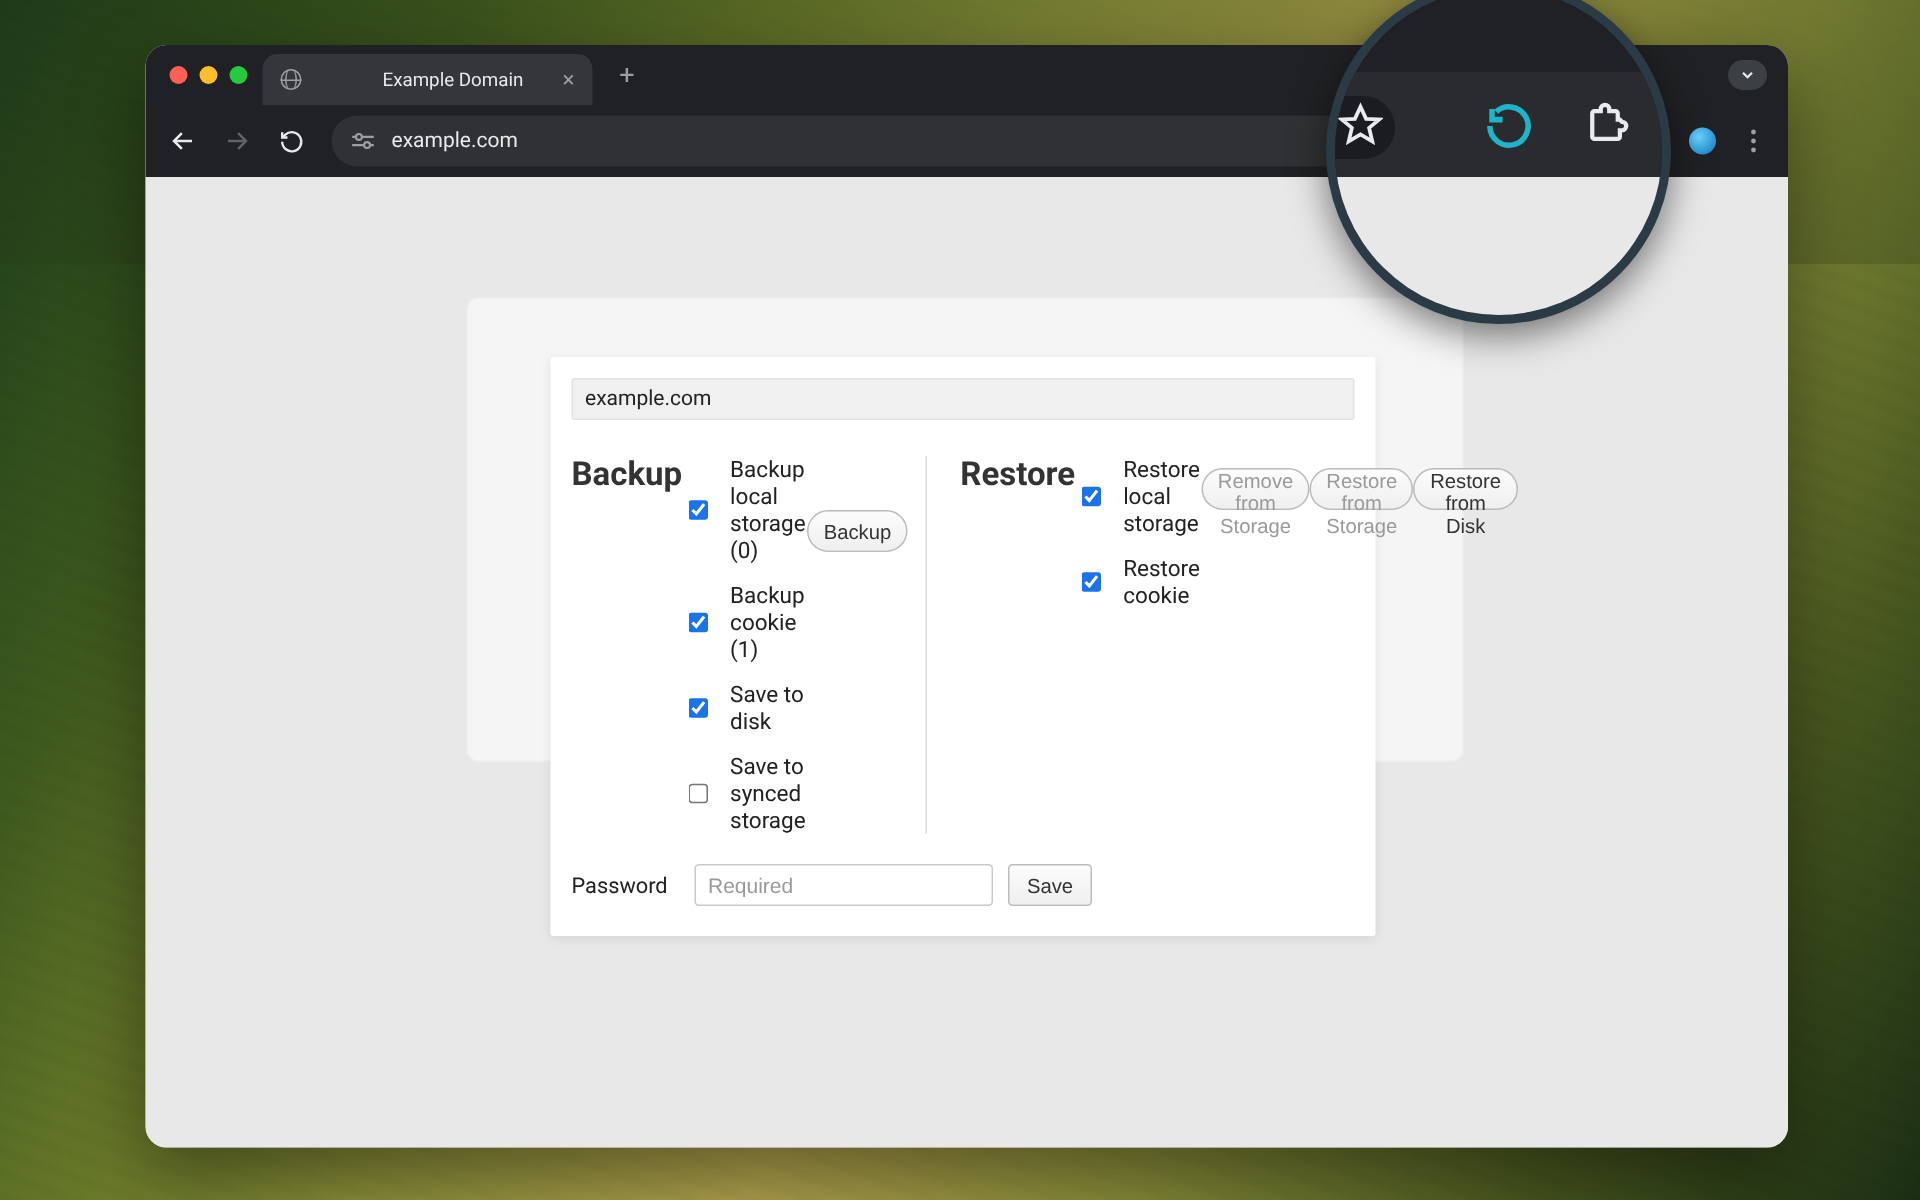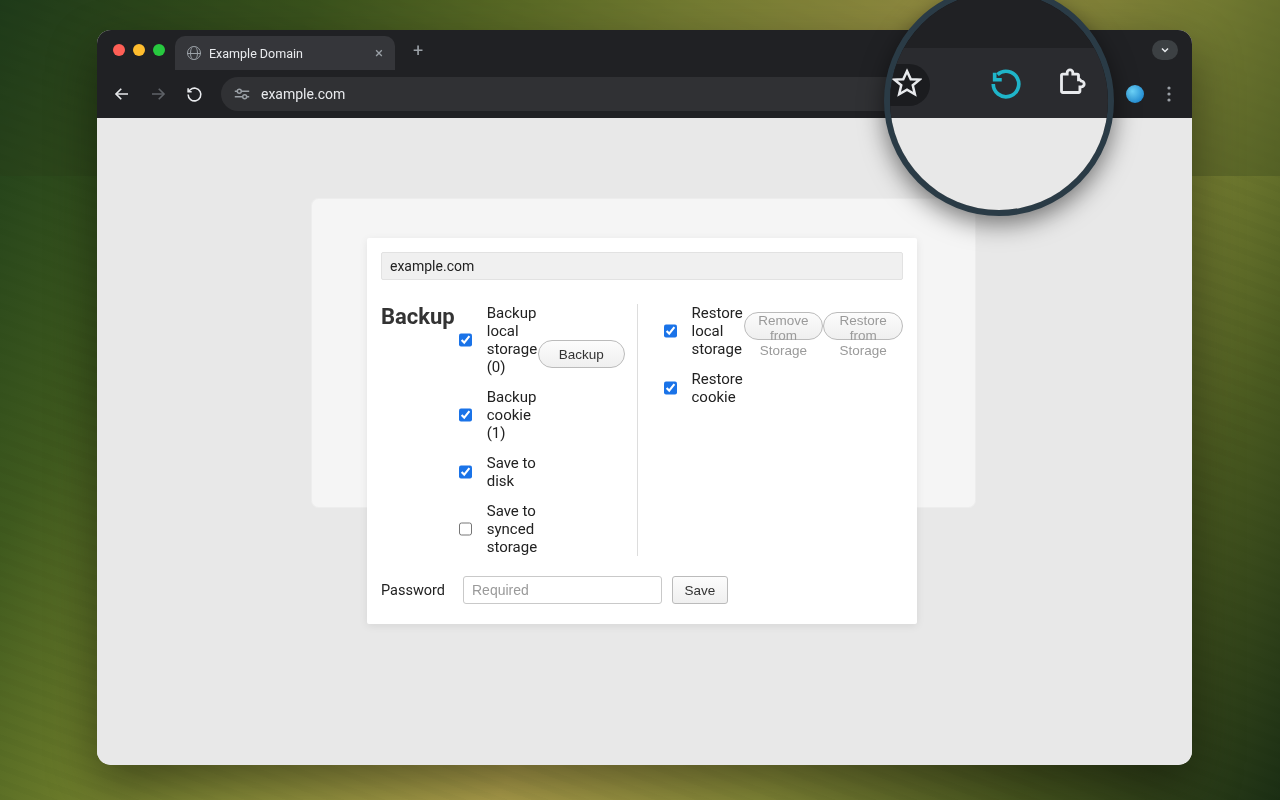--- a/index.html
+++ b/index.html
@@ -13,21 +13,21 @@
   .browser-window { position:absolute; left:97px; top:30px; width:1095px; height:735px; background:#e8e8e8; border-radius:14px; box-shadow:0 20px 50px rgba(0,0,0,.45); overflow:hidden; }
   .chrome { background:#202124; }
   .tabstrip { display:flex; align-items:center; height:40px; padding-left:10px; position:relative; }
   .traffic { display:flex; gap:8px; align-items:center; padding:0 10px 0 6px; }
   .dot { width:12px; height:12px; border-radius:50%; }
   .dot.red { background:#ff5f56; } .dot.yellow { background:#ffbd2e; } .dot.green { background:#27c93f; }
   .tab { display:flex; align-items:center; gap:8px; height:34px; margin-top:6px; background:#35363a; color:#e8eaed; font-size:12.5px; padding:0 12px; border-radius:10px 10px 0 0; min-width:220px; position:relative; }
   .tab .globe { width:14px; height:14px; border-radius:50%; border:1.2px solid #9aa0a6; position:relative; flex:0 0 auto; }
   .tab .globe::before { content:""; position:absolute; left:50%; top:-1px; bottom:-1px; width:6px; transform:translateX(-50%); border:1.2px solid #9aa0a6; border-top:0; border-bottom:0; border-radius:50%; }
   .tab .globe::after { content:""; position:absolute; left:-1px; right:-1px; top:50%; height:0; border-top:1.2px solid #9aa0a6; }
-  .tab .title { flex:1; white-space:nowrap; overflow:hidden; text-overflow:ellipsis; }
+  .tab .title { flex:1; white-space:nowrap; overflow:hidden; text-overflow:ellipsis;margin-left:46px; }
   .tab .close { color:#9aa0a6; cursor:pointer; font-size:15px; line-height:1; }
   .newtab { color:#9aa0a6; width:26px; height:26px; margin-left:10px; display:flex; align-items:center; justify-content:center; border-radius:50%; cursor:pointer; font-size:18px; }
   .tab-dropdown { position:absolute; right:14px; top:10px; width:26px; height:20px; border-radius:10px; background:#3c4043; color:#e8eaed; display:flex; align-items:center; justify-content:center; font-size:12px; cursor:pointer; }
 
   .toolbar { display:flex; align-items:center; height:48px; padding:0 10px; gap:6px; }
   .nav-btn { width:30px; height:30px; border-radius:50%; display:flex; align-items:center; justify-content:center; color:#e8eaed; cursor:pointer; }
   .nav-btn.disabled { color:#5f6368; cursor:default; }
   .omnibox { flex:1; display:flex; align-items:center; height:34px; background:#303134; border-radius:17px; padding:0 12px; gap:10px; color:#e8eaed; font-size:14px; margin:0 6px; position:relative; }
   .site-chip { width:18px; height:14px; display:flex; align-items:center; justify-content:center; color:#9aa0a6; }
   .omni-url { color:#e8eaed; }
@@ -185,32 +185,34 @@
               <label class="check-row">
                 <input type="checkbox" style="">
                 <span>Save to synced storage</span>
               </label>
             </div>
             <div class="spacer-flex"></div>
             <button class="btn full" style="margin-top:36px;">Backup</button>
           </div>
 
           <div class="col">
+            <h2>Restore</h2>
             <div class="checks" style="margin-bottom:8px;">
               <label class="check-row">
                 <input type="checkbox" checked="" style="">
                 <span>Restore local storage</span>
               </label>
               <label class="check-row">
                 <input type="checkbox" checked="" style="">
                 <span>Restore cookie</span>
               </label>
             </div>
             <button class="btn full" disabled="">Remove from Storage</button>
             <button class="btn full" disabled="">Restore from Storage</button>
+            <button class="btn full">Restore from Disk</button>
           </div>
         </div>
 
         <div class="form-rows">
           <div class="form-row">
             <label>Password</label>
             <input type="password" placeholder="Required" style="">
             <button class="btn side-btn">Save</button>
           </div>
         </div>

